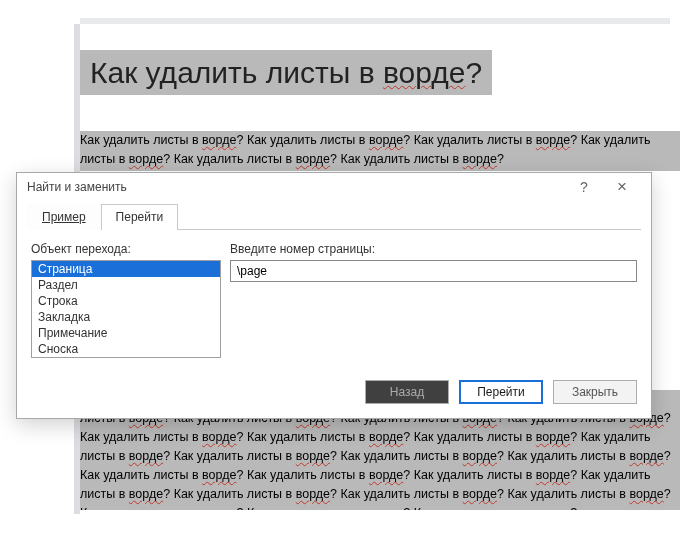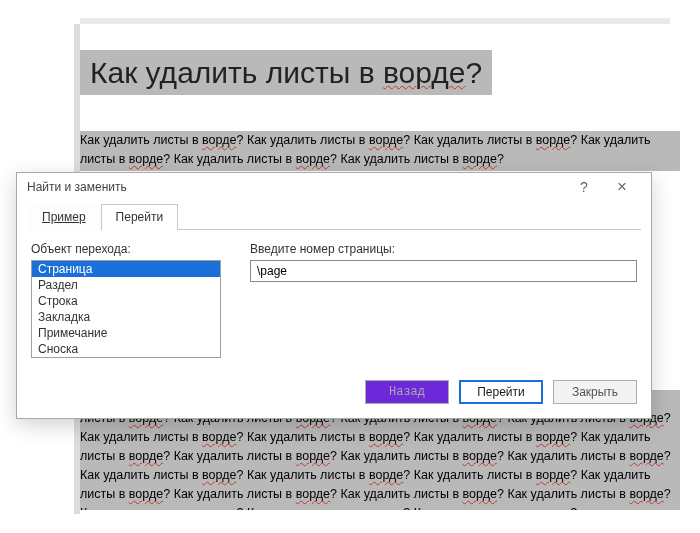--- a/index.html
+++ b/index.html
@@ -101,21 +101,21 @@
   }
   .tab .accel { text-decoration: underline; }
   .tab.active {
     border-color: #c8c8c8;
     background: #fff;
     font-weight: 400;
   }
   .dlg-body {
     padding: 12px 14px 14px;
     display: flex;
-    gap: 29px;
+    gap: 9px;
     font-size: 12px;
     color: #333;
   }
   .col-left { width: 190px; }
   .col-right { flex: 1; }
   .label { margin-bottom: 4px; }
   .listbox {
     border: 1px solid #a0a0a0;
     background: #fff;
     width: 100%;
@@ -157,23 +157,22 @@
     height: 24px;
     font-size: 12px;
     border: 1px solid #adadad;
     background: #f3f3f3;
     color: #555;
     cursor: pointer;
     padding: 0 12px;
   }
   .btn.disabled {
     color: #aaa;
-    background: #6d28d9;
+    background: #404040;
     cursor: default;
-    font-family: Liberation Mono, monospace;
   }
   .btn.primary {
     border: 2px solid #1a6fd8;
     color: #1a1a1a;
     background: #fff;
   }
 </style>
 </head>
 <body>
 

